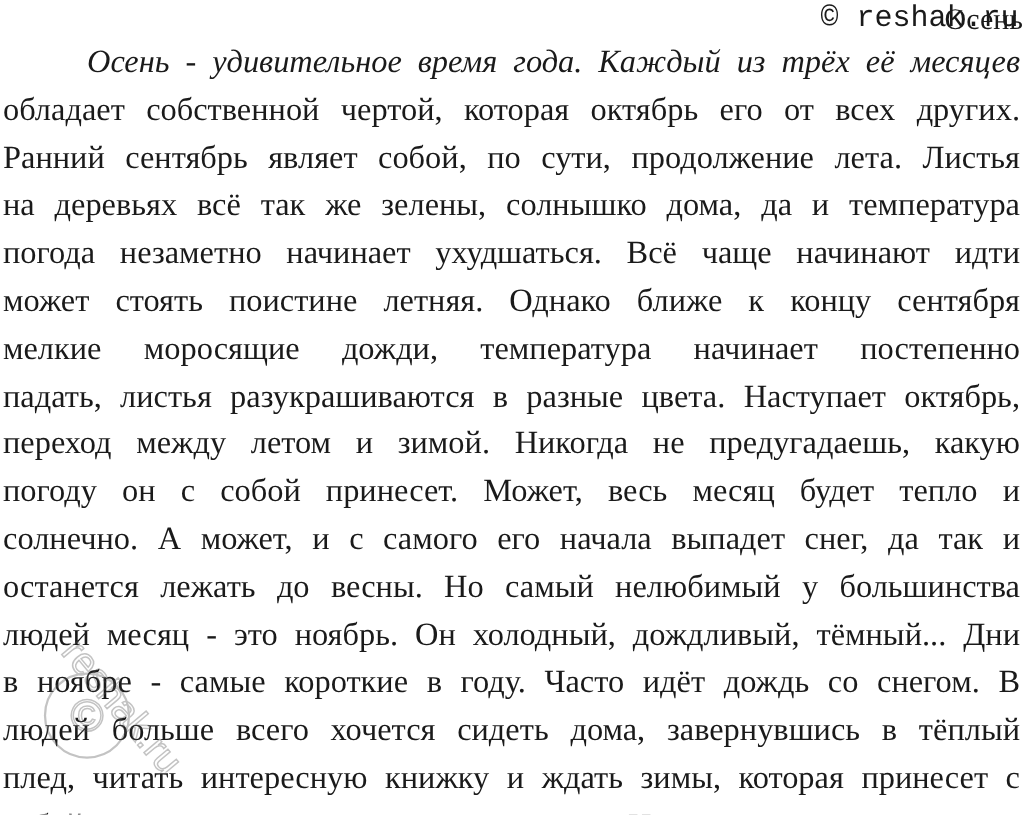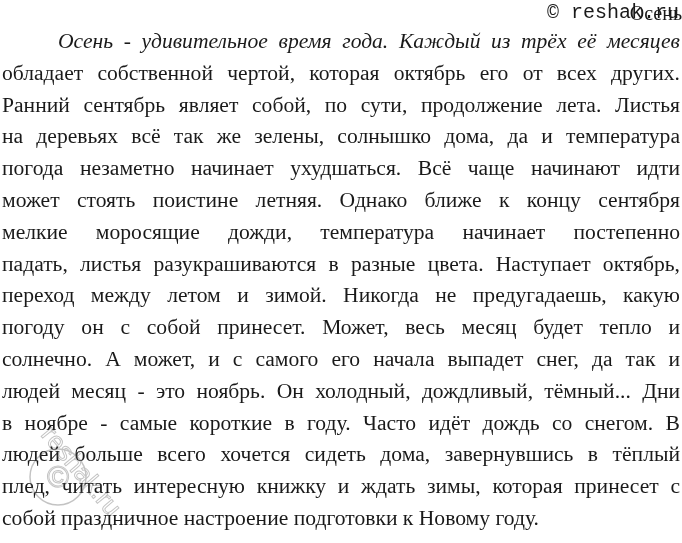--- a/index.html
+++ b/index.html
@@ -90,20 +90,21 @@
     <span class="line">обладает собственной чертой, которая октябрь его от всех других.</span>
     <span class="line">Ранний сентябрь являет собой, по сути, продолжение лета. Листья</span>
     <span class="line">на деревьях всё так же зелены, солнышко дома, да и температура</span>
     <span class="line">погода незаметно начинает ухудшаться. Всё чаще начинают идти</span>
     <span class="line">может стоять поистине летняя. Однако ближе к концу сентября</span>
     <span class="line">мелкие моросящие дожди, температура начинает постепенно</span>
     <span class="line">падать, листья разукрашиваются в разные цвета. Наступает октябрь,</span>
     <span class="line">переход между летом и зимой. Никогда не предугадаешь, какую</span>
     <span class="line">погоду он с собой принесет. Может, весь месяц будет тепло и</span>
     <span class="line">солнечно. А может, и с самого его начала выпадет снег, да так и</span>
+    <span class="line">останется лежать до весны. Но самый нелюбимый у большинства</span>
     <span class="line">людей месяц - это ноябрь. Он холодный, дождливый, тёмный... Дни</span>
     <span class="line">в ноябре - самые короткие в году. Часто идёт дождь со снегом. В</span>
     <span class="line">людей больше всего хочется сидеть дома, завернувшись в тёплый</span>
     <span class="line">плед, читать интересную книжку и ждать зимы, которая принесет с</span>
     <span class="line last">собой праздничное настроение подготовки к Новому году.</span>
   </div>
 
   <svg class="watermark" viewBox="0 0 120 120">
     <circle cx="38" cy="82" r="28" fill="none" stroke="#555" stroke-width="1.5"></circle>
     <text x="38" y="92" font-size="30" text-anchor="middle" fill="none" stroke="#555" stroke-width="1" font-family="Liberation Sans, sans-serif">©</text>

